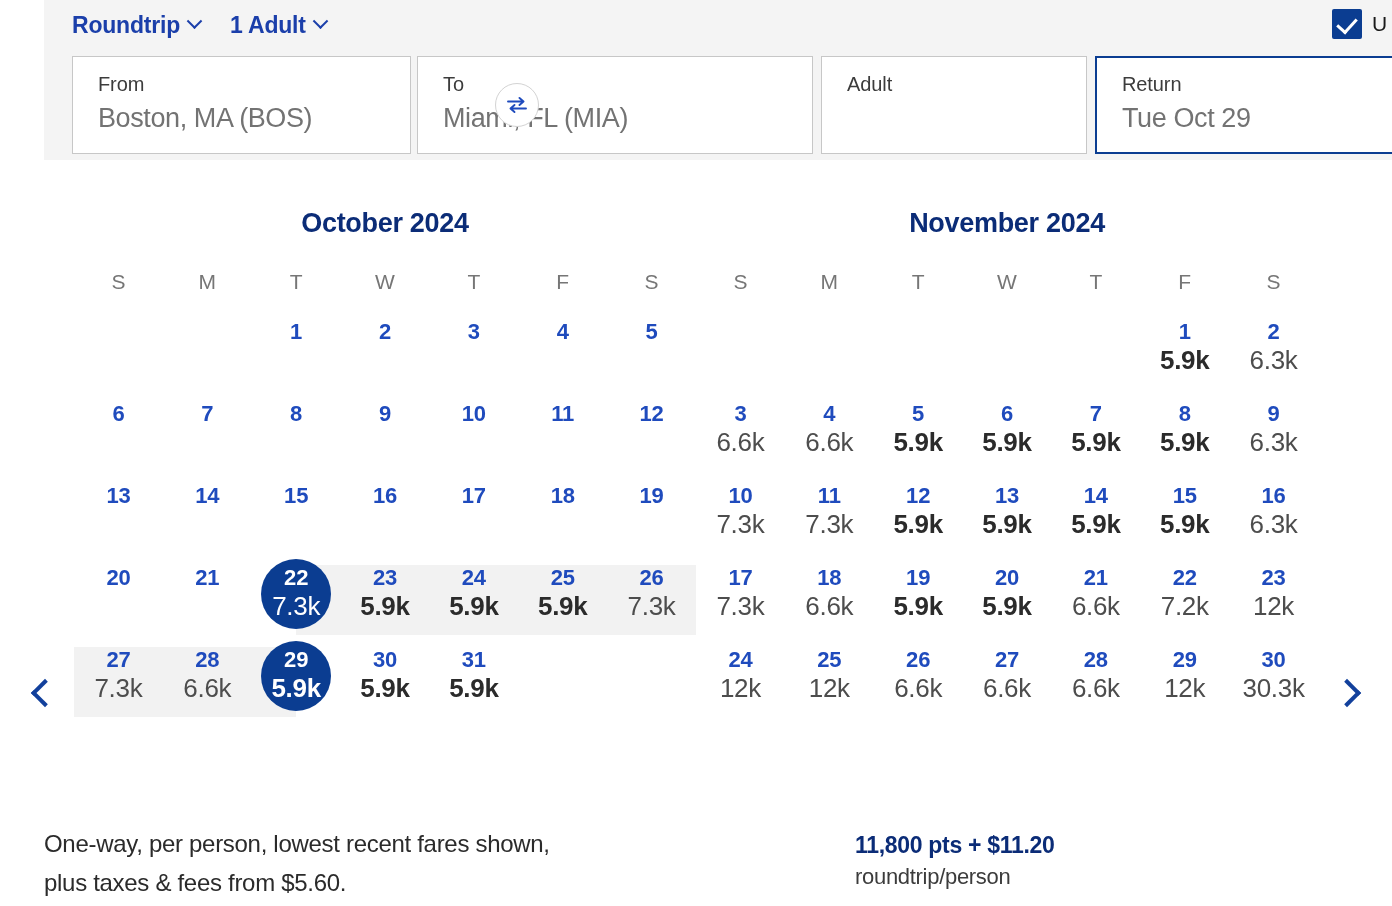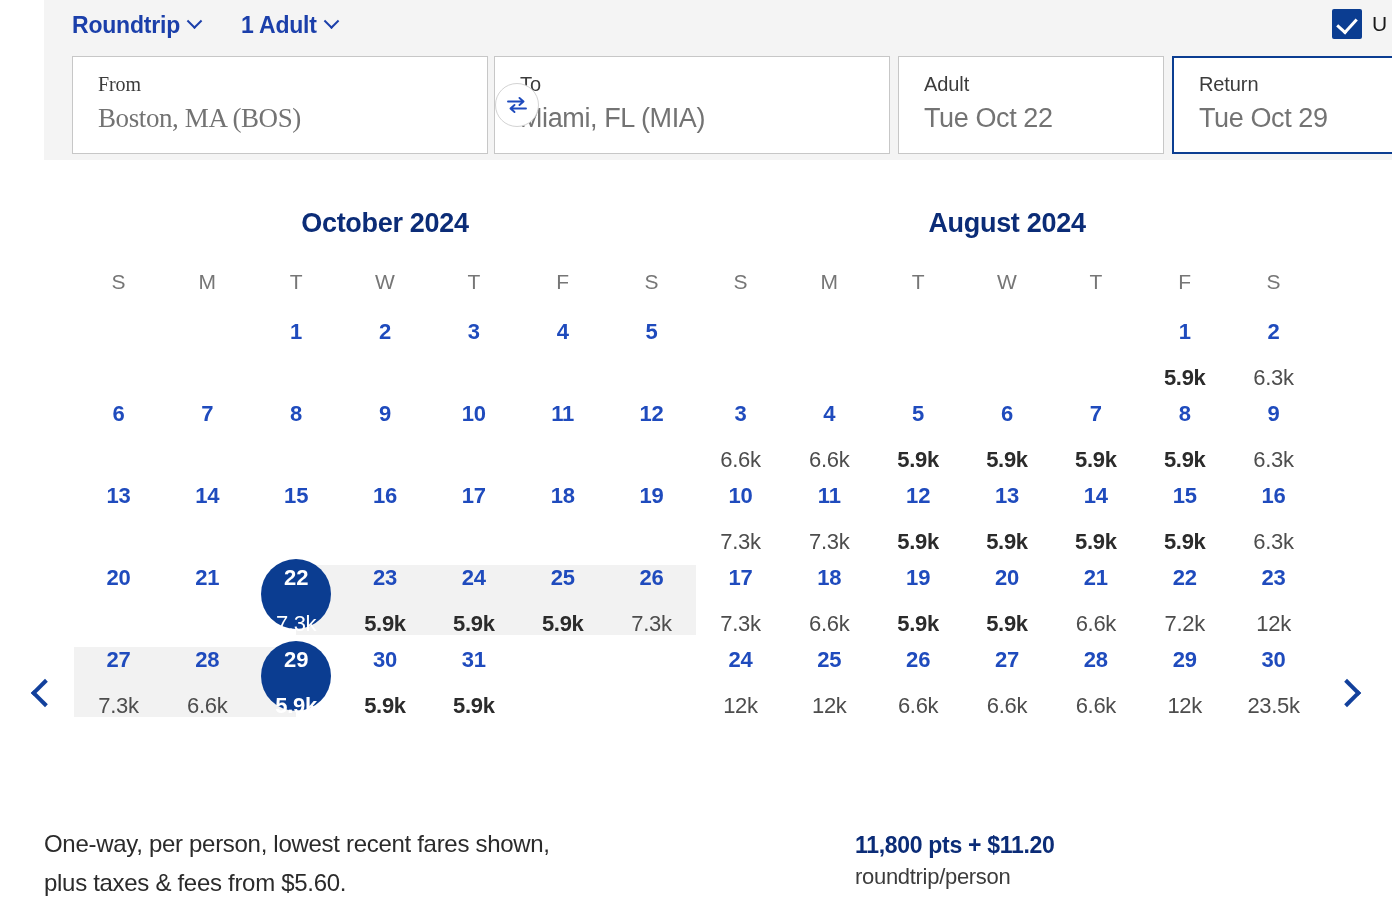--- a/index.html
+++ b/index.html
@@ -28,21 +28,21 @@
     height: 160px;
     background: #f4f4f4;
   }
 
   .searchbar-options {
     position: absolute;
     left: 28px;
     top: 10px;
     display: flex;
     align-items: center;
-    gap: 41px;
+    gap: 30px;
   }
 
   .opt-btn {
     display: flex;
     align-items: center;
     gap: 9px;
     background: transparent;
     border: none;
     cursor: pointer;
     padding: 0;
@@ -110,21 +110,21 @@
   }
 
   .field {
     position: relative;
     height: 98px;
     background: #ffffff;
     border: 1px solid #c7c7c7;
     padding: 14px 20px 0 25px;
     cursor: pointer;
   }
-  .field.from  { width: 416px; font-family: Liberation Serif, serif; }
+  .field.from  { width: 339px; }
   .field.to    { width: 396px; margin-left: 6px; }
   .field.depart{ width: 266px; margin-left: 8px; }
   .field.ret   { width: 300px; margin-left: 8px; border: 2px solid #0b3d91; padding-top: 13px; }
 
   .field-label {
     font-size: 20px;
     color: #3c3c3c;
     line-height: 26px;
     letter-spacing: -0.1px;
   }
@@ -256,27 +256,27 @@
   .day-num {
     font-size: 22px;
     color: #1f4bbd;
     font-weight: bold;
     line-height: 29px;
     letter-spacing: -0.2px;
     position: relative;
     z-index: 2;
   }
   .day-price {
-    font-size: 22px;
+    font-size: 26px;
     line-height: 27px;
     letter-spacing: -0.3px;
     color: #4d4d4d;
     position: relative;
     z-index: 2;
-    margin-top: 18px;
+    margin-top: 1px;
   }
   .day-price.cheap {
     font-weight: bold;
     color: #2b2b2b;
   }
 
   
   .day.selected .sel-circle {
     position: absolute;
     top: 0px;
@@ -377,21 +377,20 @@
         <div class="field-value">Boston, MA (BOS)</div>
       </div>
 
       <div class="field to">
         <div class="field-label">To</div>
         <div class="field-value">Miami, FL (MIA)</div>
       </div>
 
       <div class="field depart">
         <div class="field-label">Adult</div>
-        <div class="field-value">Tue Oct 22</div>
       </div>
 
       <div class="field ret">
         <div class="field-label">Return</div>
         <div class="field-value">Tue Oct 29</div>
       </div>
 
       <button class="swap-btn">
         <svg width="22" height="20" viewBox="0 0 22 20" aria-hidden="true">
           <path d="M2 6.5 H17 M13.5 3 L17.5 6.5 L13.5 10" fill="none" stroke="#1f4bbd" stroke-width="1.9" stroke-linecap="round" stroke-linejoin="round"></path>
@@ -541,21 +540,21 @@
               <div class="day">
                 <div class="day-num">31</div>
                 <div class="day-price cheap">5.9k</div>
               </div>
               <div class="day empty"></div>
               <div class="day empty"></div>
             </div>
           </div>
         </div>
         <div class="month nov">
-          <div class="month-title">August 2024</div>
+          <div class="month-title">November 2024</div>
           <div class="dow-row">
             <div class="dow">S</div>
             <div class="dow">M</div>
             <div class="dow">T</div>
             <div class="dow">W</div>
             <div class="dow">T</div>
             <div class="dow">F</div>
             <div class="dow">S</div>
           </div>
           <div class="weeks">
@@ -684,21 +683,21 @@
               <div class="day">
                 <div class="day-num">28</div>
                 <div class="day-price">6.6k</div>
               </div>
               <div class="day">
                 <div class="day-num">29</div>
                 <div class="day-price">12k</div>
               </div>
               <div class="day">
                 <div class="day-num">30</div>
-                <div class="day-price">23.5k</div>
+                <div class="day-price">30.3k</div>
               </div>
             </div>
           </div>
         </div>
       </div>
   </div>
 
   <div class="footer-divider"></div>
 
   <div class="footer">

